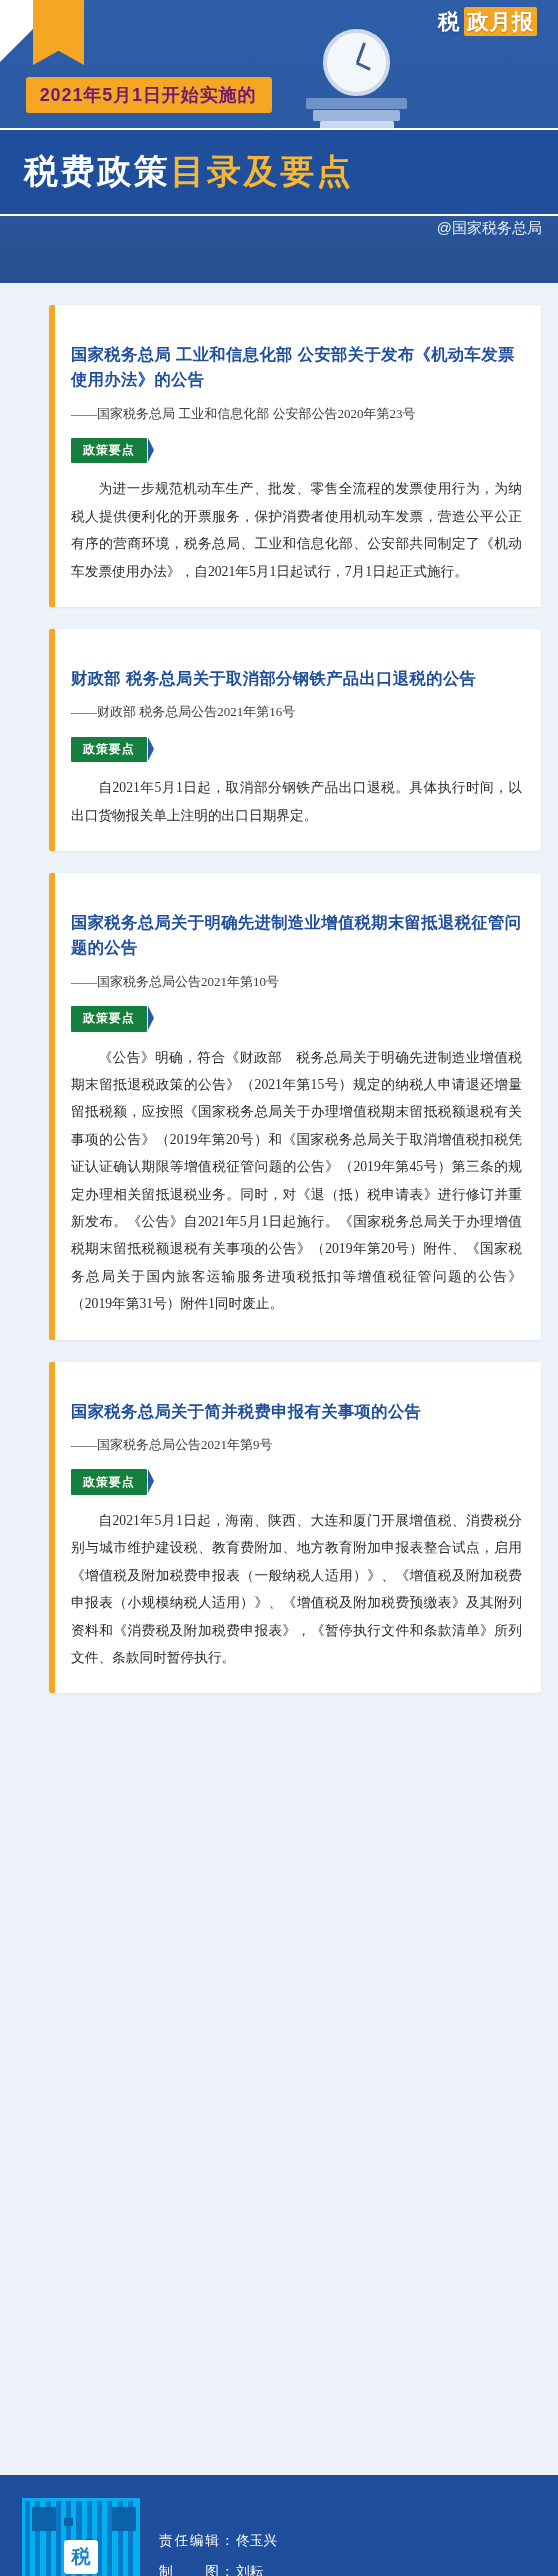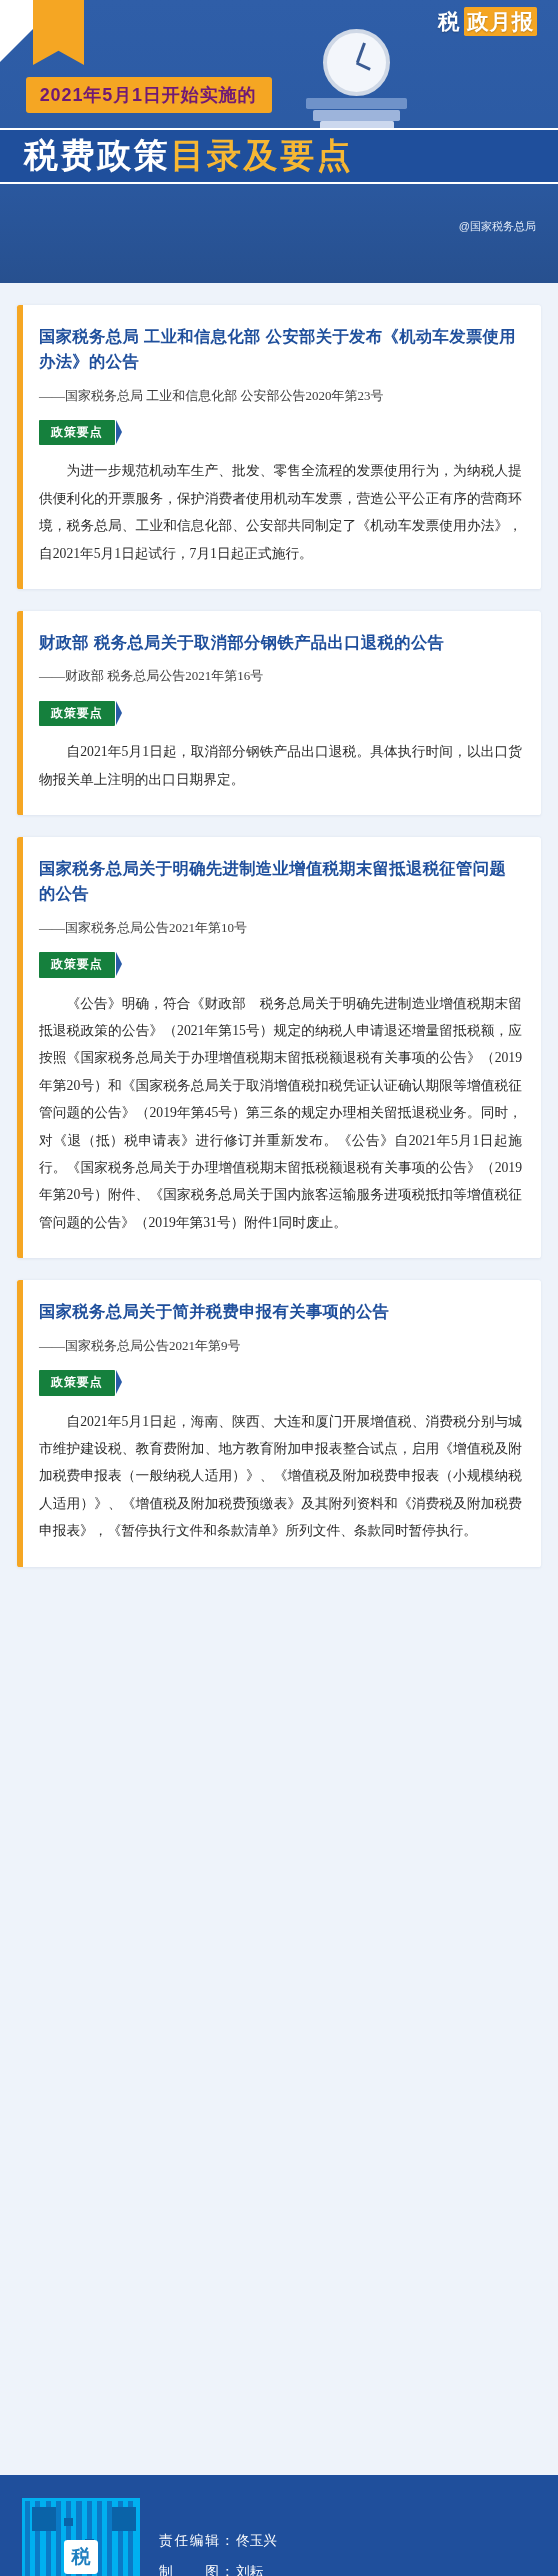--- a/index.html
+++ b/index.html
@@ -122,21 +122,21 @@
     font-size: 18px;
     font-weight: bold;
     padding: 6px 15.4px 6px 13.7px;
     letter-spacing: 0.9px;
     border-radius: 3px;
   }
   .hdr-title-wrap {
     position: absolute;
     left: 0; top: 128px;
     width: 558px;
-    height: 56px;
+    height: 88px;
     background: #1f4f9c;
     border-top: 2.6px solid #ffffff;
     border-bottom: 2.6px solid #ffffff;
     display: flex;
     align-items: center;
     padding-left: 24px;
   }
   .hdr-title-1 {
     color: #ffffff;
     font-size: 34px;
@@ -144,39 +144,40 @@
     letter-spacing: 2.6px;
   }
   .hdr-title-2 {
     color: #f7b733;
     font-size: 34px;
     font-weight: bold;
     letter-spacing: 2.6px;
   }
   .hdr-source {
     position: absolute;
-    right: 22px; top: 219px;
+    right: 16px; top: 219px;
     color: #e3ecf8;
-    font-size: 11px;
+    font-size: 15px;
   }
 
   
   .content {
     position: relative;
     padding: 22px 17px 8.6px 17px;
     background: #eef3fa;
     min-height: 2192px;
   }
   .card {
     position: relative;
     background: #ffffff;
     border-radius: 2.6px;
     margin-bottom: 22px;
-    padding: 19px 19px 22px 22px;
+    padding: 37px 19px 22px 22px;
     box-shadow: 0 0.9px 2.6px rgba(40,70,120,.08);
+    margin-left: 32px;
   }
   .card:before {
     content: "";
     position: absolute;
     left: 0; top: 0; bottom: 0;
     width: 6px;
     background: #f5a623;
     border-radius: 2.6px 0 0 2.6px;
   }
   .card-title {

